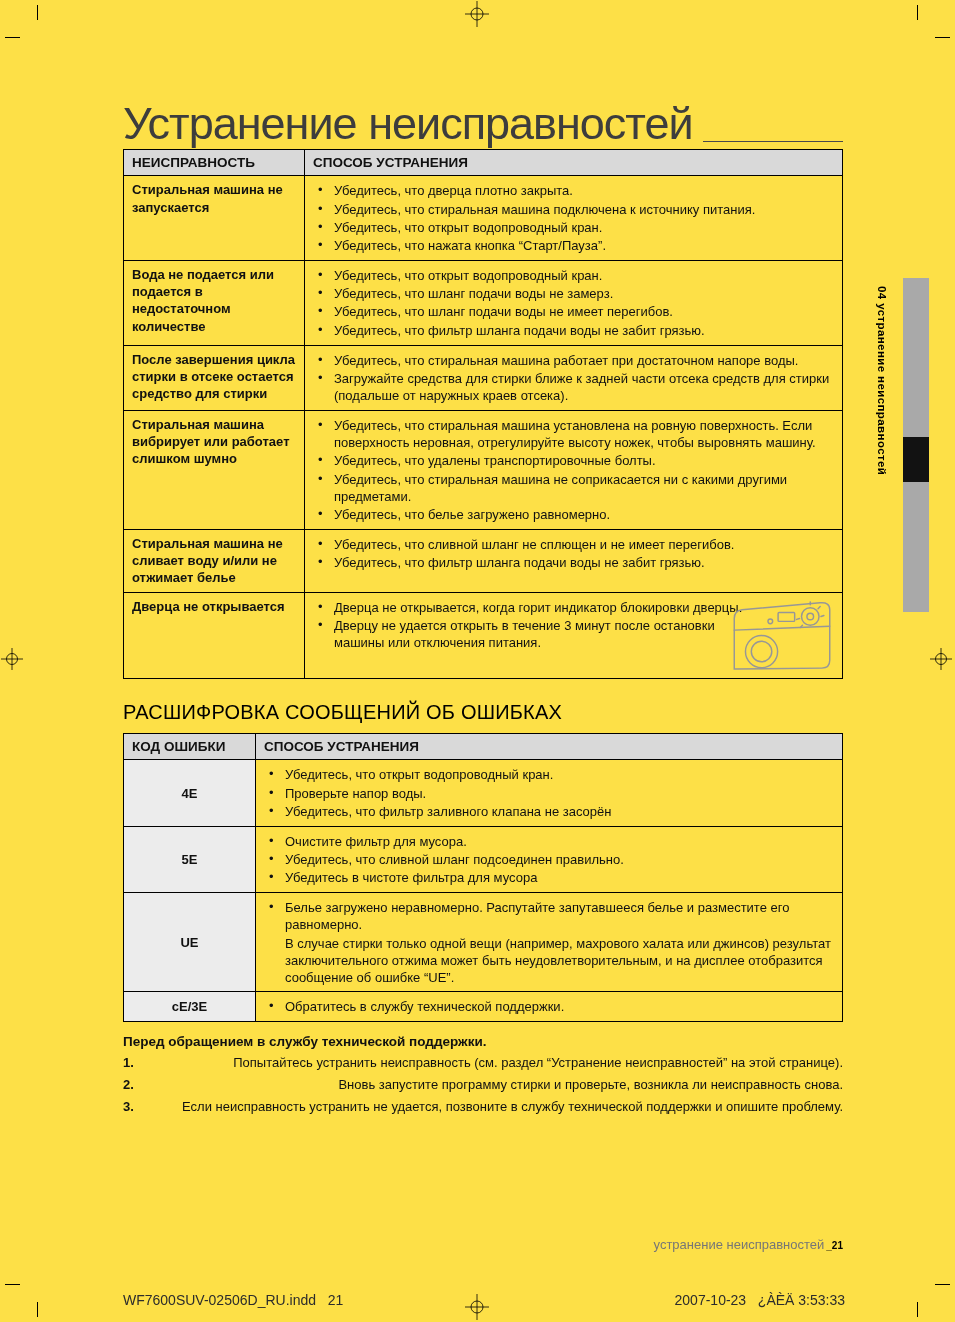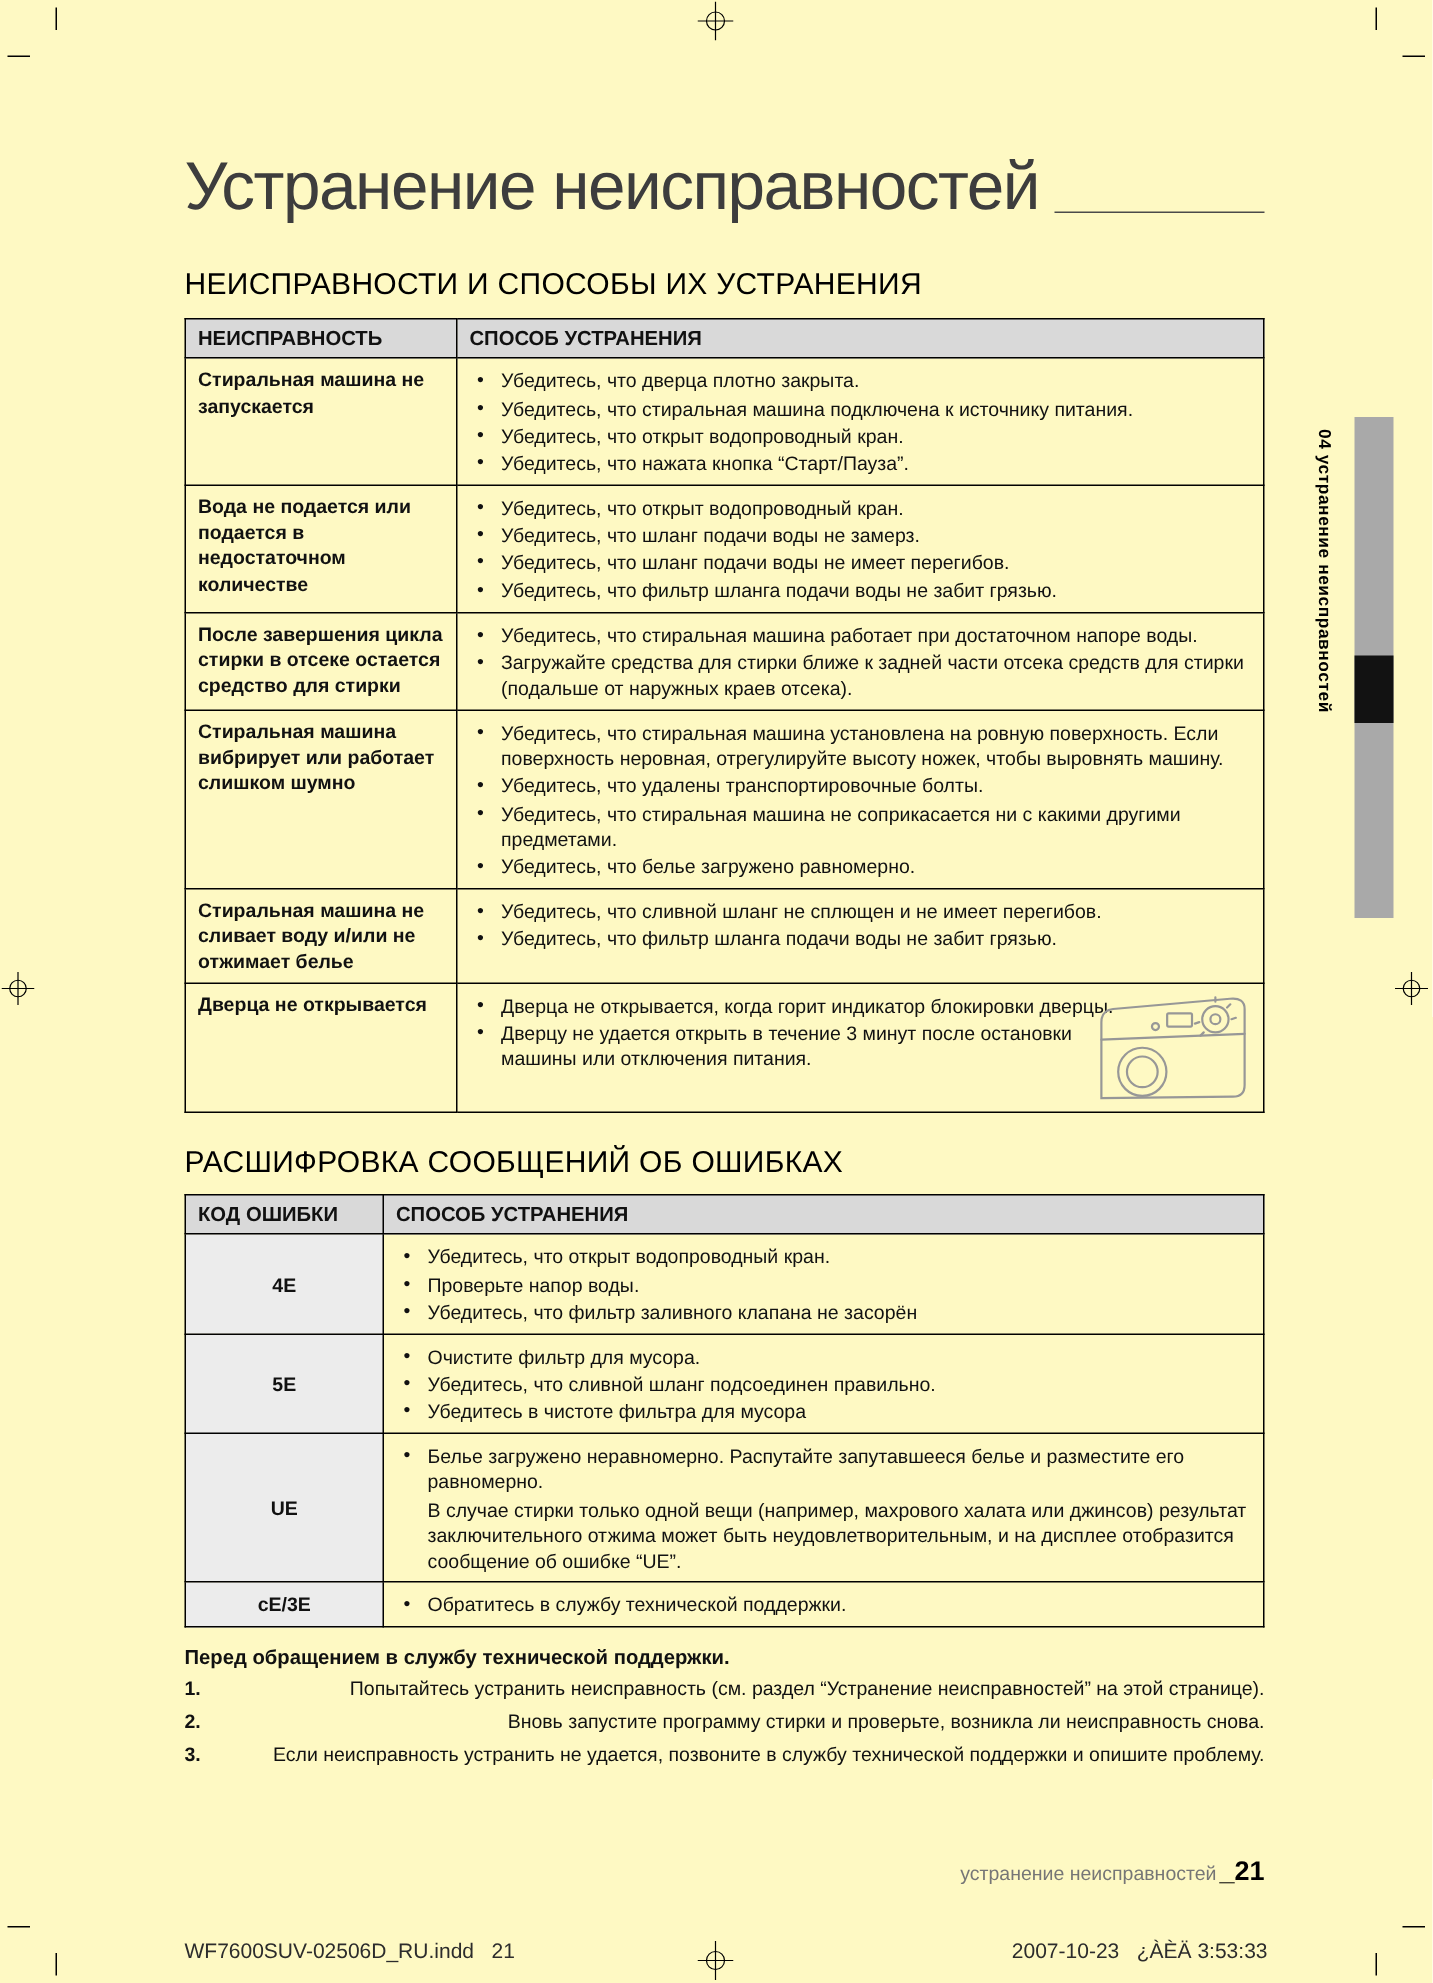--- a/index.html
+++ b/index.html
@@ -1,20 +1,20 @@
 <!DOCTYPE html>
 <html><head>
 <meta charset="utf-8">
 <style>
   * { box-sizing: border-box; margin: 0; padding: 0; }
   html, body { background: #ffffff; }
   .page {
     position: relative;
     width: 955px; height: 1322px;
-    background: #fef9c3;
+    background: #fde047;
     font-family: "Liberation Sans", sans-serif;
     color: #111;
     overflow: hidden;
   }
   .content { position: absolute; left: 123px; top: 0; width: 720px; }
 
   .title-row { margin-top: 100px; display: flex; align-items: flex-end; }
   .page-title {
     font-size: 45px; font-weight: 400; color: #3d3d3d;
     letter-spacing: -1px; white-space: nowrap; line-height: 1.08;
@@ -47,21 +47,21 @@
   td.code { background: #ececec; font-weight: bold; text-align: center; vertical-align: middle; }
   .note-line { padding-left: 21px; margin-top: 1px; }
 
   .pre-support { font-weight: bold; font-size: 13.5px; margin-top: 12px; }
   .steps { margin-top: 5px; }
   .step { display: flex; font-size: 13px; line-height: 1.45; margin-top: 3px; }
   .step-num { font-weight: bold; width: 23px; flex: none; }
   .step-text { flex: 1; text-align: right; }
 
   .footer { position: absolute; right: 112px; top: 1237px; font-size: 13px; color: #767676; white-space: nowrap; }
-  .footer .pg { color: #000; font-weight: bold; font-size: 18px; margin-left: 2px; }
+  .footer .pg { color: #000; font-weight: bold; font-size: 10px; margin-left: 2px; }
 
   .slug {
     position: absolute; top: 1292px; left: 123px; right: 110px;
     font-size: 14px; color: #2c2c2c; display: flex; justify-content: space-between;
   }
   .slug span { white-space: pre; }
 
   .side-tab-text {
     position: absolute; left: 876px; top: 286px;
     writing-mode: vertical-rl;
@@ -122,21 +122,20 @@
     <div class="side-bar-black"></div>
   </div>
 
   <div class="content">
 
     <div class="title-row">
       <h1 class="page-title">Устранение неисправностей</h1>
       <div class="title-rule"></div>
     </div>
 
-    <h2 class="section-heading sh1">НЕИСПРАВНОСТИ И СПОСОБЫ ИХ УСТРАНЕНИЯ</h2>
 
     <table class="tbl tbl1">
       <colgroup>
           <col class="c-problem">
           <col>
         </colgroup>
       <thead>
         <tr>
           <th>НЕИСПРАВНОСТЬ</th>
           <th>СПОСОБ УСТРАНЕНИЯ</th>

